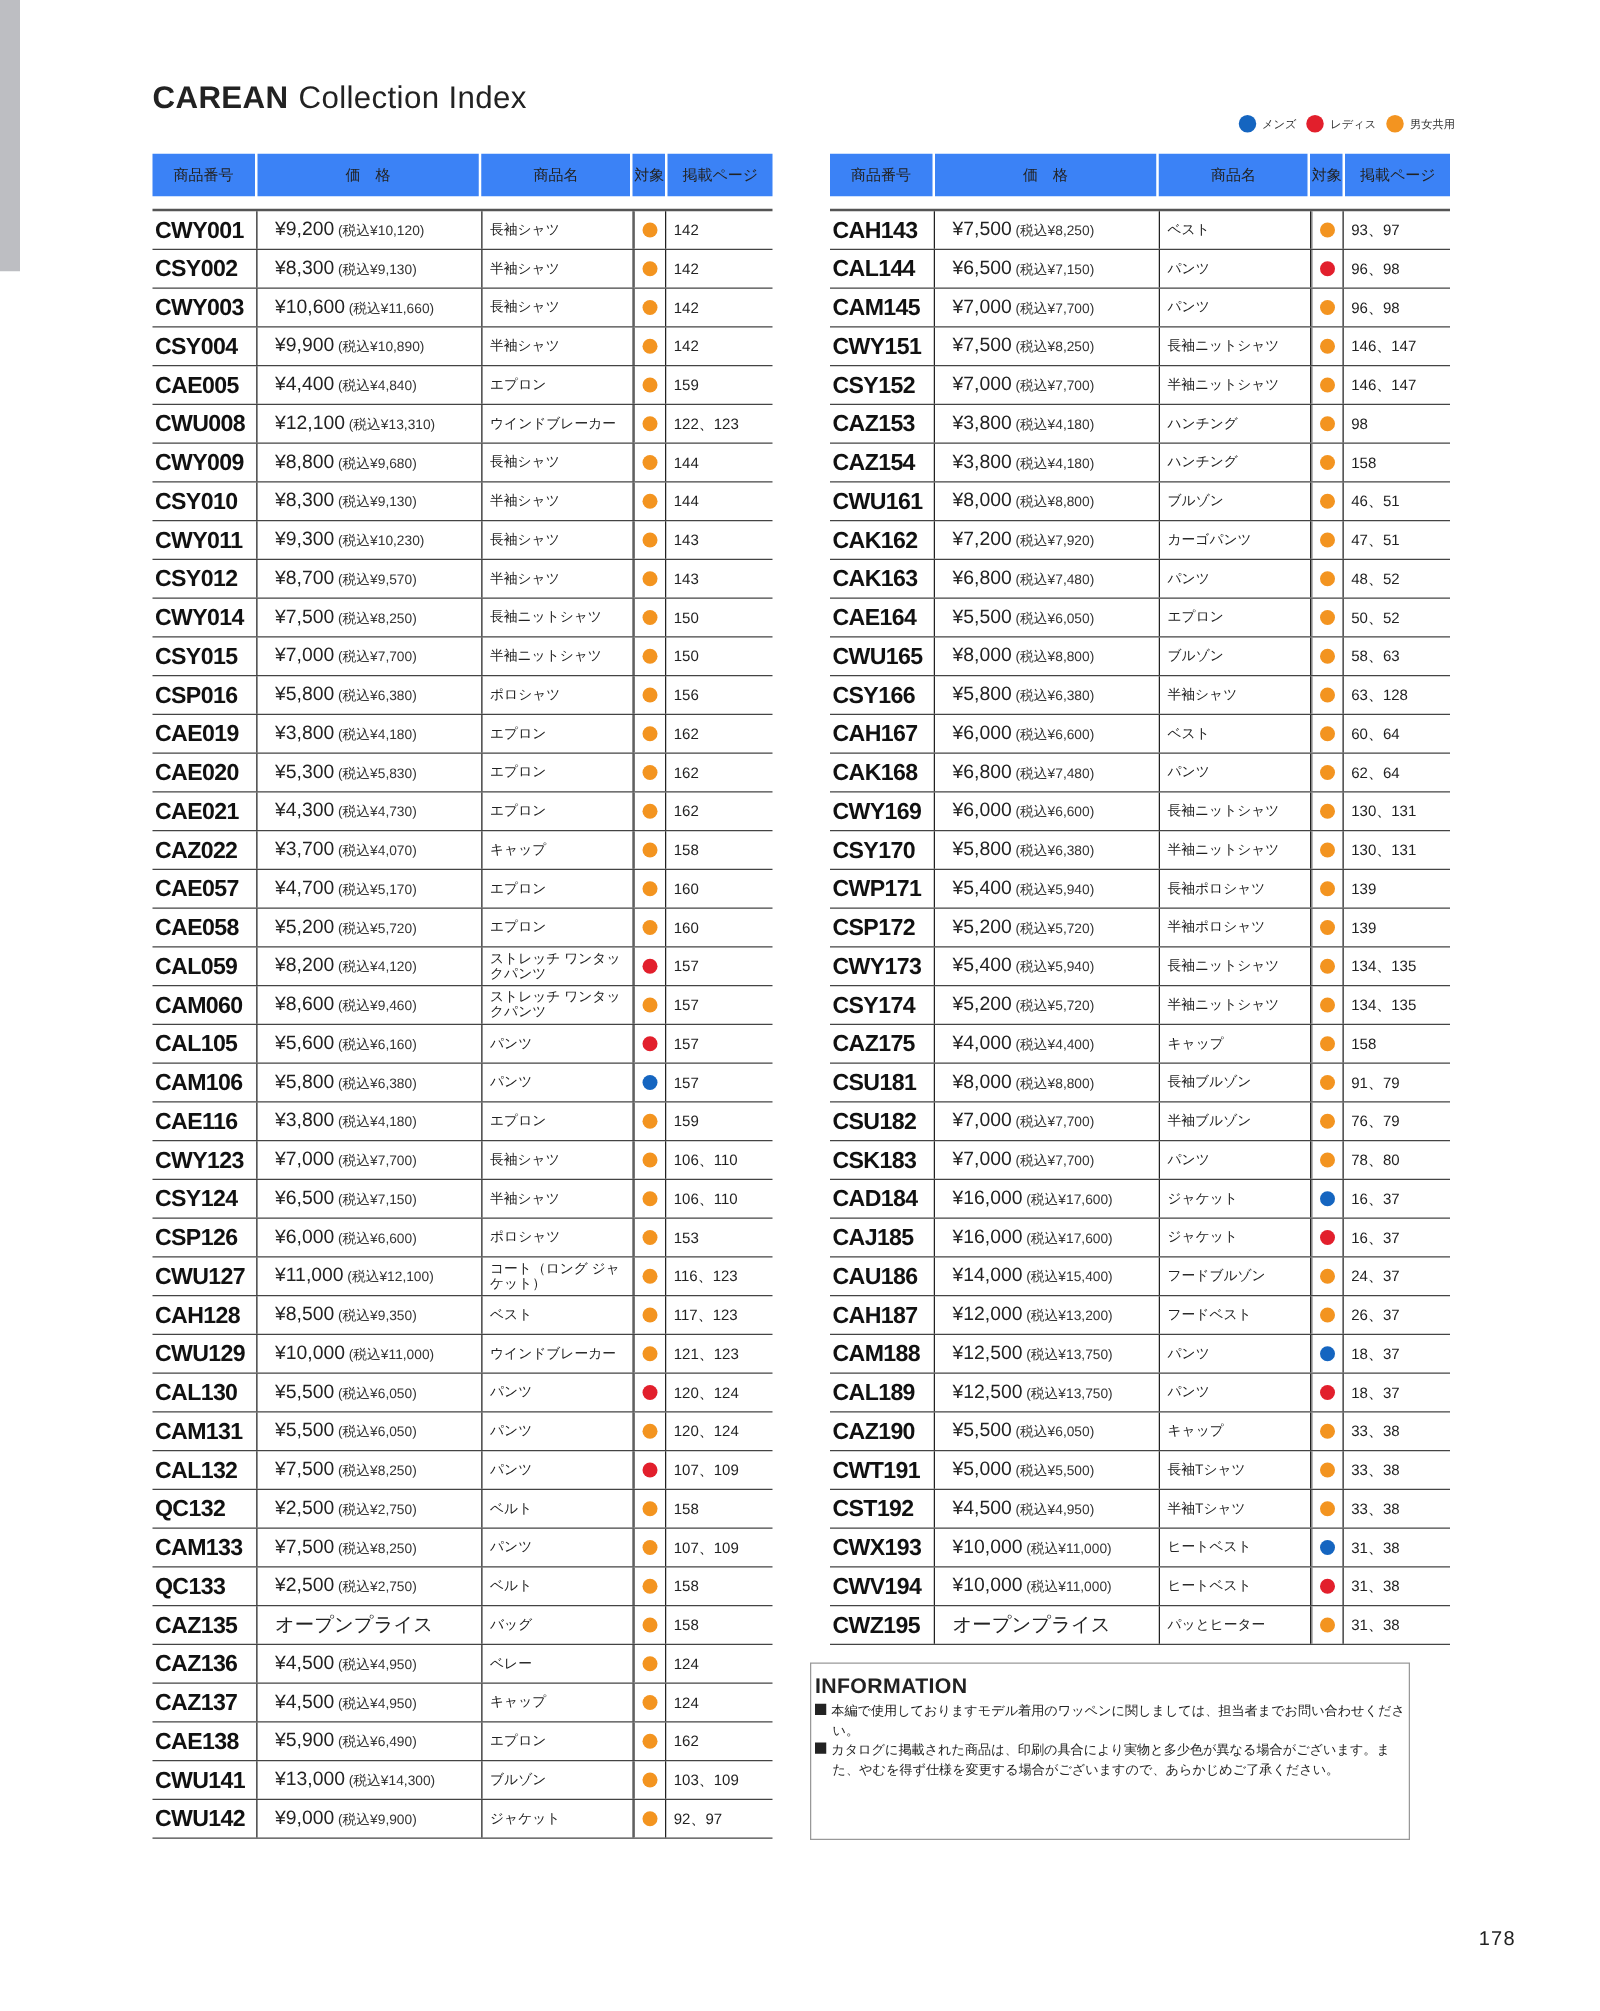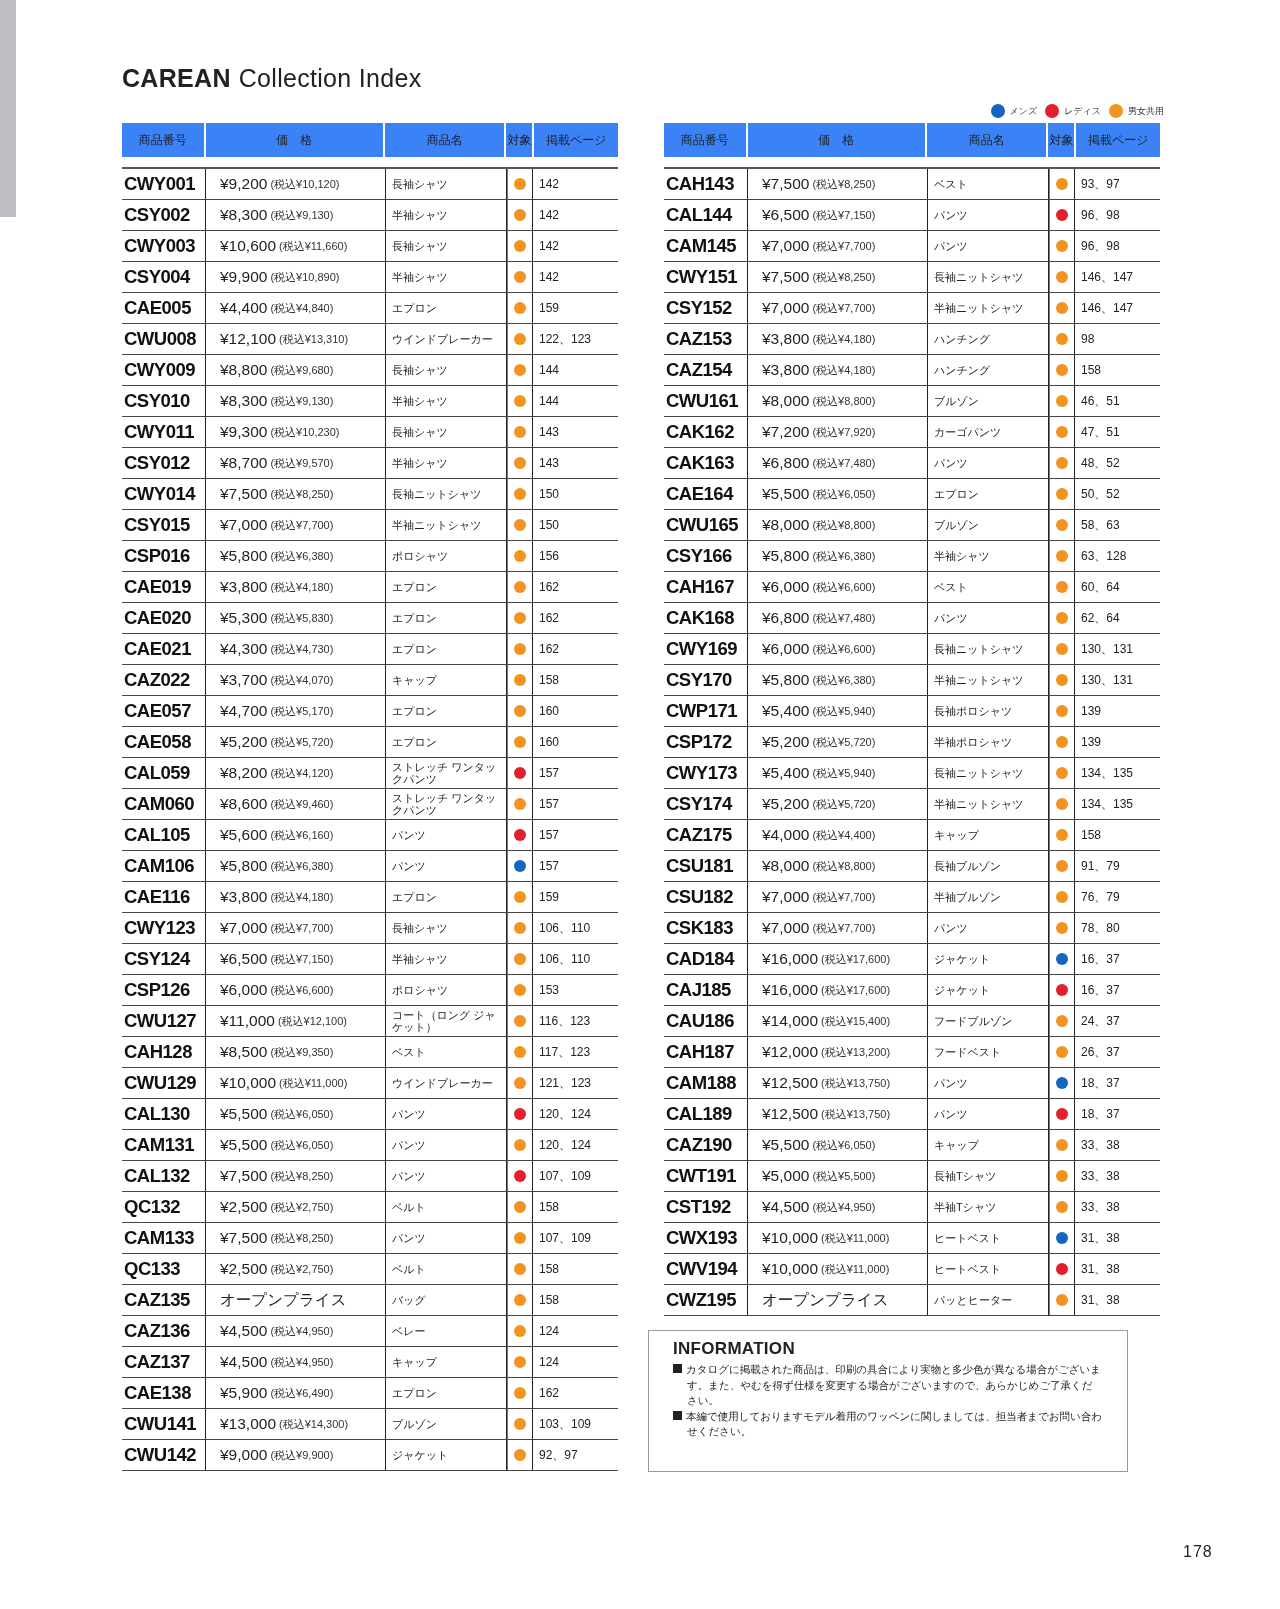--- a/index.html
+++ b/index.html
@@ -2,21 +2,21 @@
 <html><head>
 <meta charset="utf-8">
 <style>
   * { box-sizing: border-box; margin: 0; padding: 0; }
   html, body { width: 1280px; height: 1609px; background: #ffffff; }
   body { position: relative; font-family: "Liberation Sans", "DejaVu Sans", sans-serif; color: #1a1a1a; overflow: hidden; }
   .side-tab { position: absolute; left: 0; top: 0; width: 16px; height: 217px; background: #bdbec2; }
   .title { position: absolute; left: 122px; top: 64px; font-size: 25px; color: #222; letter-spacing: 0.3px; }
   .title .brand { font-weight: bold; }
   .title .sub { margin-left: 8px; font-weight: normal; }
-  .legend { position: absolute; right: 116px; top: 104px; display: flex; align-items: flex-start; font-size: 9px; color: #333; }
+  .legend { position: absolute; right: 116px; top: 92px; display: flex; align-items: flex-start; font-size: 9px; color: #333; }
   .legend .item { display: flex; align-items: center; margin-left: 8px; }
   .legend .dot { width: 14px; height: 14px; border-radius: 50%; margin-right: 5px; display: inline-block; }
 
   .tbl { position: absolute; top: 123px; width: 496px; }
   .tbl.left { left: 122px; }
   .tbl.right { left: 664px; }
   .thead { display: flex; height: 34px; margin-bottom: 10px; }
   .thead .th { background: #3b82f6; display: flex; align-items: center; justify-content: center; font-size: 12px; color: #222; margin-right: 2px; }
   .thead .th:last-child { margin-right: 0; }
   .c1 { width: 82px; }
@@ -29,21 +29,21 @@
   .row .cell { display: flex; align-items: center; border-right: 1px solid #222; }
   .row .cell:last-child { border-right: none; }
   .row .code { width: 84px; font-weight: bold; font-size: 18.5px; letter-spacing: -0.5px; padding-left: 2px; color: #111; }
   .row .price { width: 180px; padding-left: 14px; font-size: 15.5px; color: #222; white-space: nowrap; }
   .row .price .tax { font-size: 11px; margin-left: 3px; color: #333; }
   .row .name { width: 121px; padding-left: 6px; font-size: 11px; line-height: 12px; color: #222; }
   .row .target { width: 26px; justify-content: center; border-right: 1px solid #222; border-left: 1.5px solid #777; }
   .row .target .dot { width: 12px; height: 12px; border-radius: 50%; }
   .row .page { width: 85px; padding-left: 6px; font-size: 12px; color: #222; }
 
-  .info { position: absolute; left: 648px; top: 1330px; width: 480px; height: 142px; border: 1px solid #999; padding: 8px 24px; }
+  .info { position: absolute; left: 648px; top: 1330px; width: 480px; height: 142px; border: 1px solid #999; padding: 8px 3px; }
   .info .h { font-weight: bold; font-size: 17px; color: #222; margin-bottom: 3px; letter-spacing: 0.3px; }
   .info .p { font-size: 10.5px; line-height: 15.5px; color: #222; padding-left: 14px; text-indent: -14px; }
   .info .p .sq { display: inline-block; width: 9px; height: 9px; background: #222; margin-right: 4px; text-indent: 0; }
   .pagenum { position: absolute; left: 1183px; top: 1543px; font-size: 16px; letter-spacing: 1px; color: #222; }
 </style>
 </head>
 <body>
 
 <div class="side-tab"></div>
 
@@ -1033,17 +1033,17 @@
         <div class="cell target">
           <span class="dot" style="background:#f39420"></span>
         </div>
         <div class="cell page">31、38</div>
       </div>
     </div>
 </div>
 
 <div class="info">
   <div class="h">INFORMATION</div>
+  <div class="p"><span class="sq"></span><span>本編で使用しておりますモデル着用のワッペンに関しましては、担当者までお問い合わせください。</span></div>
   <div class="p"><span class="sq"></span><span>カタログに掲載された商品は、印刷の具合により実物と多少色が異なる場合がございます。また、やむを得ず仕様を変更する場合がございますので、あらかじめご了承ください。</span></div>
-  <div class="p"><span class="sq"></span><span>本編で使用しておりますモデル着用のワッペンに関しましては、担当者までお問い合わせください。</span></div>
 </div>
 
 <div class="pagenum">178</div>
 
 </body></html>

